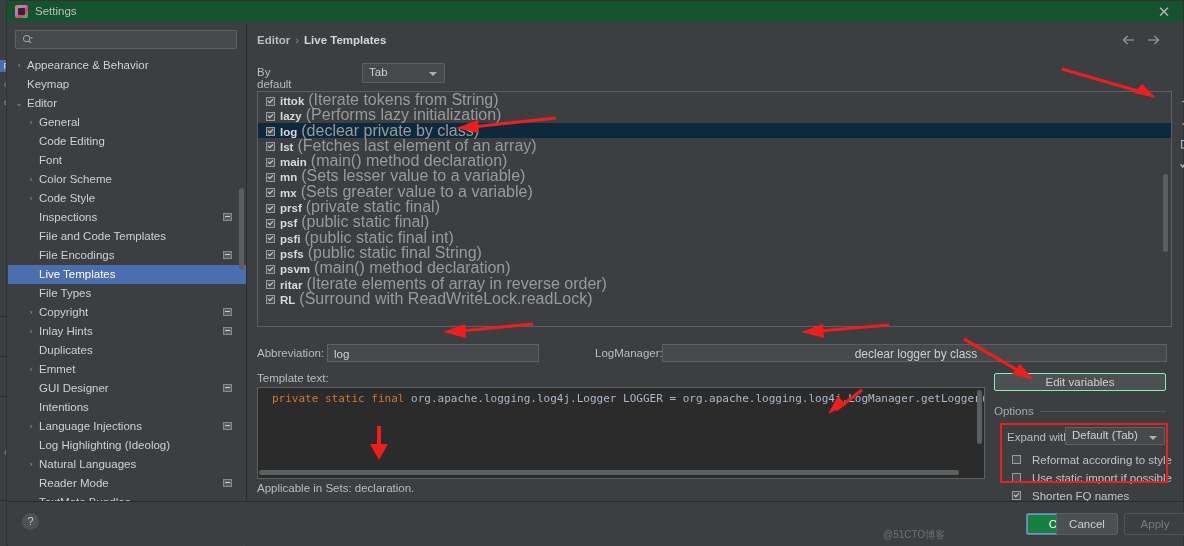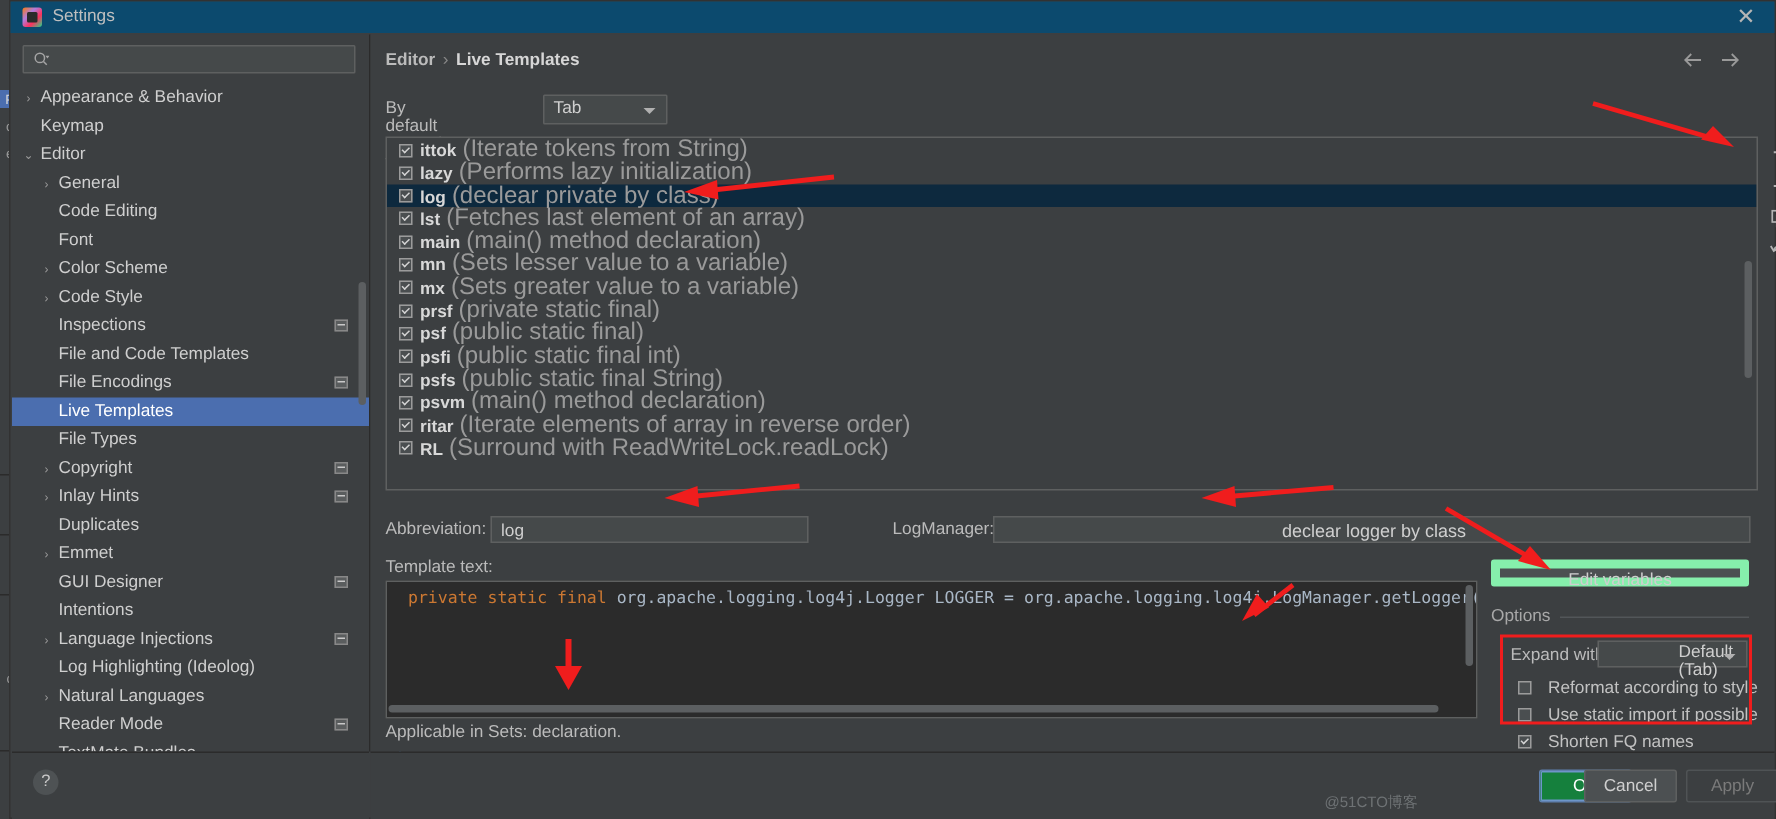--- a/index.html
+++ b/index.html
@@ -21,21 +21,21 @@
   #ide-bg .hr2{position:absolute;left:0;top:356px;width:16px;height:1px;background:#2b2b2b;}
   #ide-bg .hr3{position:absolute;left:0;top:396px;width:16px;height:1px;background:#2b2b2b;}
   #ide-bg .hr4{position:absolute;left:0;top:500px;width:16px;height:1px;background:#2b2b2b;}
   #ide-bg .vr1{position:absolute;left:205px;top:500px;width:1px;height:46px;background:#2b2b2b;}
 
   
   #dialog{position:absolute;left:6px;top:0;width:1178px;height:546px;background:#3c3f41;
           border:1px solid #323232;box-sizing:border-box;}
 
   
-  #titlebar{position:absolute;left:0;top:0;width:1176px;height:21px;background:#0c4a6e;}
+  #titlebar{position:absolute;left:0;top:0;width:1176px;height:21px;background:#14532d;}
   #app-icon{position:absolute;left:8px;top:4px;width:13px;height:13px;border-radius:2px;
      background:linear-gradient(135deg,#f97a12 0%,#b07ddd 35%,#fe315d 65%,#21d789 100%);}
   #app-icon .inner{position:absolute;left:3px;top:3px;width:7px;height:7px;background:#2b2b2b;border-radius:1px;}
   #dlg-title{position:absolute;left:28px;top:4px;font-size:11.5px;color:#bfbfbf;}
   #close-btn{position:absolute;right:10px;top:2px;width:18px;height:18px;color:#b5b5b5;
      font-size:15px;line-height:17px;text-align:center;cursor:pointer;}
 
   
   #leftpane{position:absolute;left:1px;top:22px;width:238px;height:478px;background:#3c3f41;}
   #search-box{position:absolute;left:7px;top:7px;width:222px;height:19px;background:#45494a;
@@ -124,28 +124,28 @@
   #tt-vsb{position:absolute;right:2px;top:2px;width:5px;height:54px;background:#5c5f61;border-radius:3px;}
   #tt-hsb{position:absolute;left:12px;top:447px;width:700px;height:5px;background:#5c5f61;border-radius:3px;}
 
   
   #applicable{position:absolute;left:10px;top:459px;font-size:11.5px;color:#bbb;}
   #change-link{position:absolute;left:10px;top:477px;font-size:11.5px;color:#4a88c7;cursor:pointer;}
   #change-link .cv{font-size:8px;margin-left:3px;}
 
   
   #edit-vars-btn{position:absolute;left:747px;top:350px;width:172px;height:18px;background:#4c5052;
-     border:6px solid #86efac;box-sizing:border-box;border-radius:2px;cursor:pointer;
+     border:1px solid #86efac;box-sizing:border-box;border-radius:2px;cursor:pointer;
      font-size:11.5px;color:#cfcfcf;text-align:center;line-height:17px;}
   #opt-title{position:absolute;left:747px;top:382px;font-size:11.5px;color:#a8a8a8;}
   #opt-rule{position:absolute;left:793px;top:388px;width:126px;height:1px;background:#525659;}
   #expand2-lab{position:absolute;left:760px;top:408px;font-size:11.5px;color:#bbb;}
   #expand2-select{position:absolute;left:818px;top:404px;width:100px;height:18px;background:#45494a;
      border:1px solid #5e6060;box-sizing:border-box;cursor:pointer;}
-  #expand2-select .v{position:absolute;left:6px;top:1px;font-size:11.5px;color:#cfcfcf;margin-left:47px;}
+  #expand2-select .v{position:absolute;left:6px;top:1px;font-size:11.5px;color:#cfcfcf;}
 
   .optrow{position:absolute;left:765px;height:17px;line-height:17px;cursor:pointer;}
   .optrow .lb{font-size:11.5px;color:#c2c2c2;margin-left:6px;vertical-align:middle;}
 
   
   .hl{position:absolute;border:2px solid #f01d1d;box-sizing:border-box;pointer-events:none;}
   .arrow{position:absolute;pointer-events:none;}
 
   
   #btnbar{position:absolute;left:240px;top:500px;width:936px;height:45px;background:#3c3f41;

